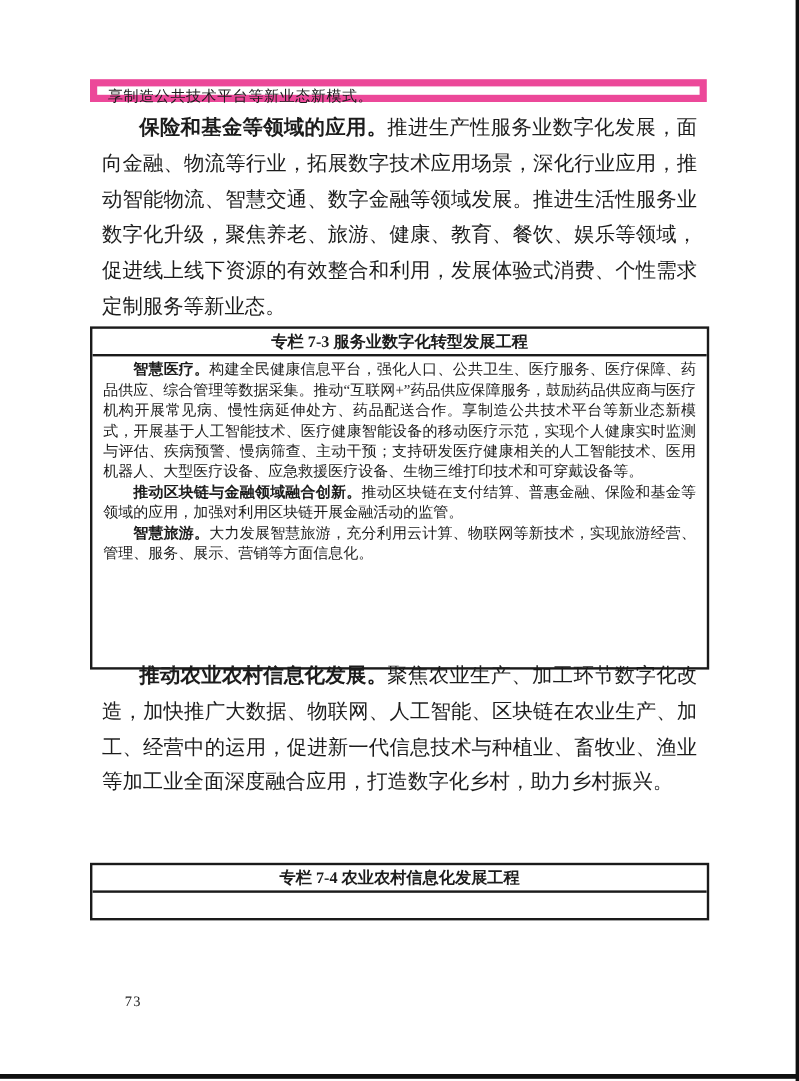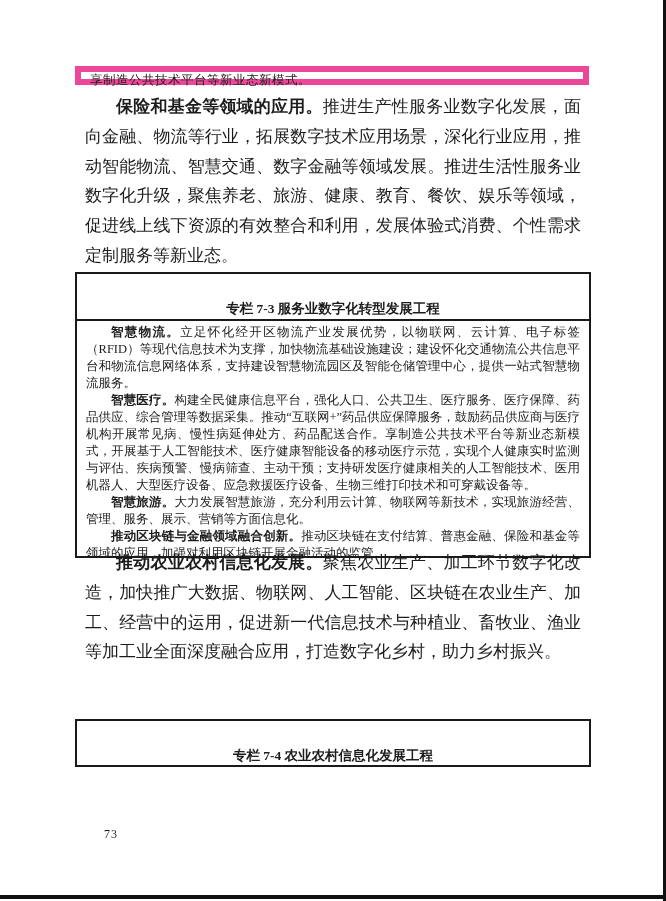--- a/index.html
+++ b/index.html
@@ -41,21 +41,20 @@
     position:absolute;left:75px;width:516px;
     border:2px solid #1a1a1a;box-sizing:border-box;
     background:#fff;overflow:hidden;
   }
   .box-73{top:272px;height:286px;}
   .box-74{top:719px;height:48px;}
   .col-box-title{
     font-weight:bold;font-size:13.5px;line-height:19px;
     text-align:center;border-bottom:2px solid #1a1a1a;
     padding:1px 0;
-    margin-top:24px;
   }
   .col-box-body{padding:3px 9px 4px 9px;}
   .box-item{
     font-size:12.5px;line-height:17px;
     text-align:justify;text-justify:inter-ideograph;
     text-indent:25px;margin:0;
   }
 
   .page-number{
     position:absolute;left:104px;top:827px;
@@ -69,24 +68,23 @@
 
   <div class="carry-box">
     <span>享制造公共技术平台等新业态新模式。</span>
   </div>
 
   <p class="para para-1"><span class="lead">保险和基金等领域的应用。</span><span>推进生产性服务业数字化发展，面向金融、物流等行业，拓展数字技术应用场景，深化行业应用，推动智能物流、智慧交通、数字金融等领域发展。推进生活性服务业数字化升级，聚焦养老、旅游、健康、教育、餐饮、娱乐等领域，促进线上线下资源的有效整合和利用，发展体验式消费、个性需求定制服务等新业态。</span></p>
 
   <div class="col-box box-73">
     <div class="col-box-title">专栏 7-3  服务业数字化转型发展工程</div>
     <div class="col-box-body">
-      <p class="box-item"><span class="lead">智慧物流。</span><span>立足怀化经开区物流产业发展优势，以物联网、云计算、电子标签（RFID）等现代信息技术为支撑，加快物流基础设施建设；建设怀化交通物流公共信息平台和物流信息网络体系，支持建设智慧物流园区及智能仓储管理中心，提供一站式智慧物流服务。</span></p>
       <p class="box-item"><span class="lead">智慧医疗。</span><span>构建全民健康信息平台，强化人口、公共卫生、医疗服务、医疗保障、药品供应、综合管理等数据采集。推动“互联网+”药品供应保障服务，鼓励药品供应商与医疗机构开展常见病、慢性病延伸处方、药品配送合作。享制造公共技术平台等新业态新模式，开展基于人工智能技术、医疗健康智能设备的移动医疗示范，实现个人健康实时监测与评估、疾病预警、慢病筛查、主动干预；支持研发医疗健康相关的人工智能技术、医用机器人、大型医疗设备、应急救援医疗设备、生物三维打印技术和可穿戴设备等。</span></p>
+      <p class="box-item"><span class="lead">推动区块链与金融领域融合创新。</span><span>推动区块链在支付结算、普惠金融、保险和基金等领域的应用，加强对利用区块链开展金融活动的监管。</span></p>
       <p class="box-item"><span class="lead">智慧旅游。</span><span>大力发展智慧旅游，充分利用云计算、物联网等新技术，实现旅游经营、管理、服务、展示、营销等方面信息化。</span></p>
-      <p class="box-item"><span class="lead">推动区块链与金融领域融合创新。</span><span>推动区块链在支付结算、普惠金融、保险和基金等领域的应用，加强对利用区块链开展金融活动的监管。</span></p>
     </div>
   </div>
 
   <p class="para para-2"><span class="lead">推动农业农村信息化发展。</span><span>聚焦农业生产、加工环节数字化改造，加快推广大数据、物联网、人工智能、区块链在农业生产、加工、经营中的运用，促进新一代信息技术与种植业、畜牧业、渔业等加工业全面深度融合应用，打造数字化乡村，助力乡村振兴。</span></p>
 
   <div class="col-box box-74">
     <div class="col-box-title">专栏 7-4  农业农村信息化发展工程</div>
   </div>
 
   <div class="page-number">73</div>

